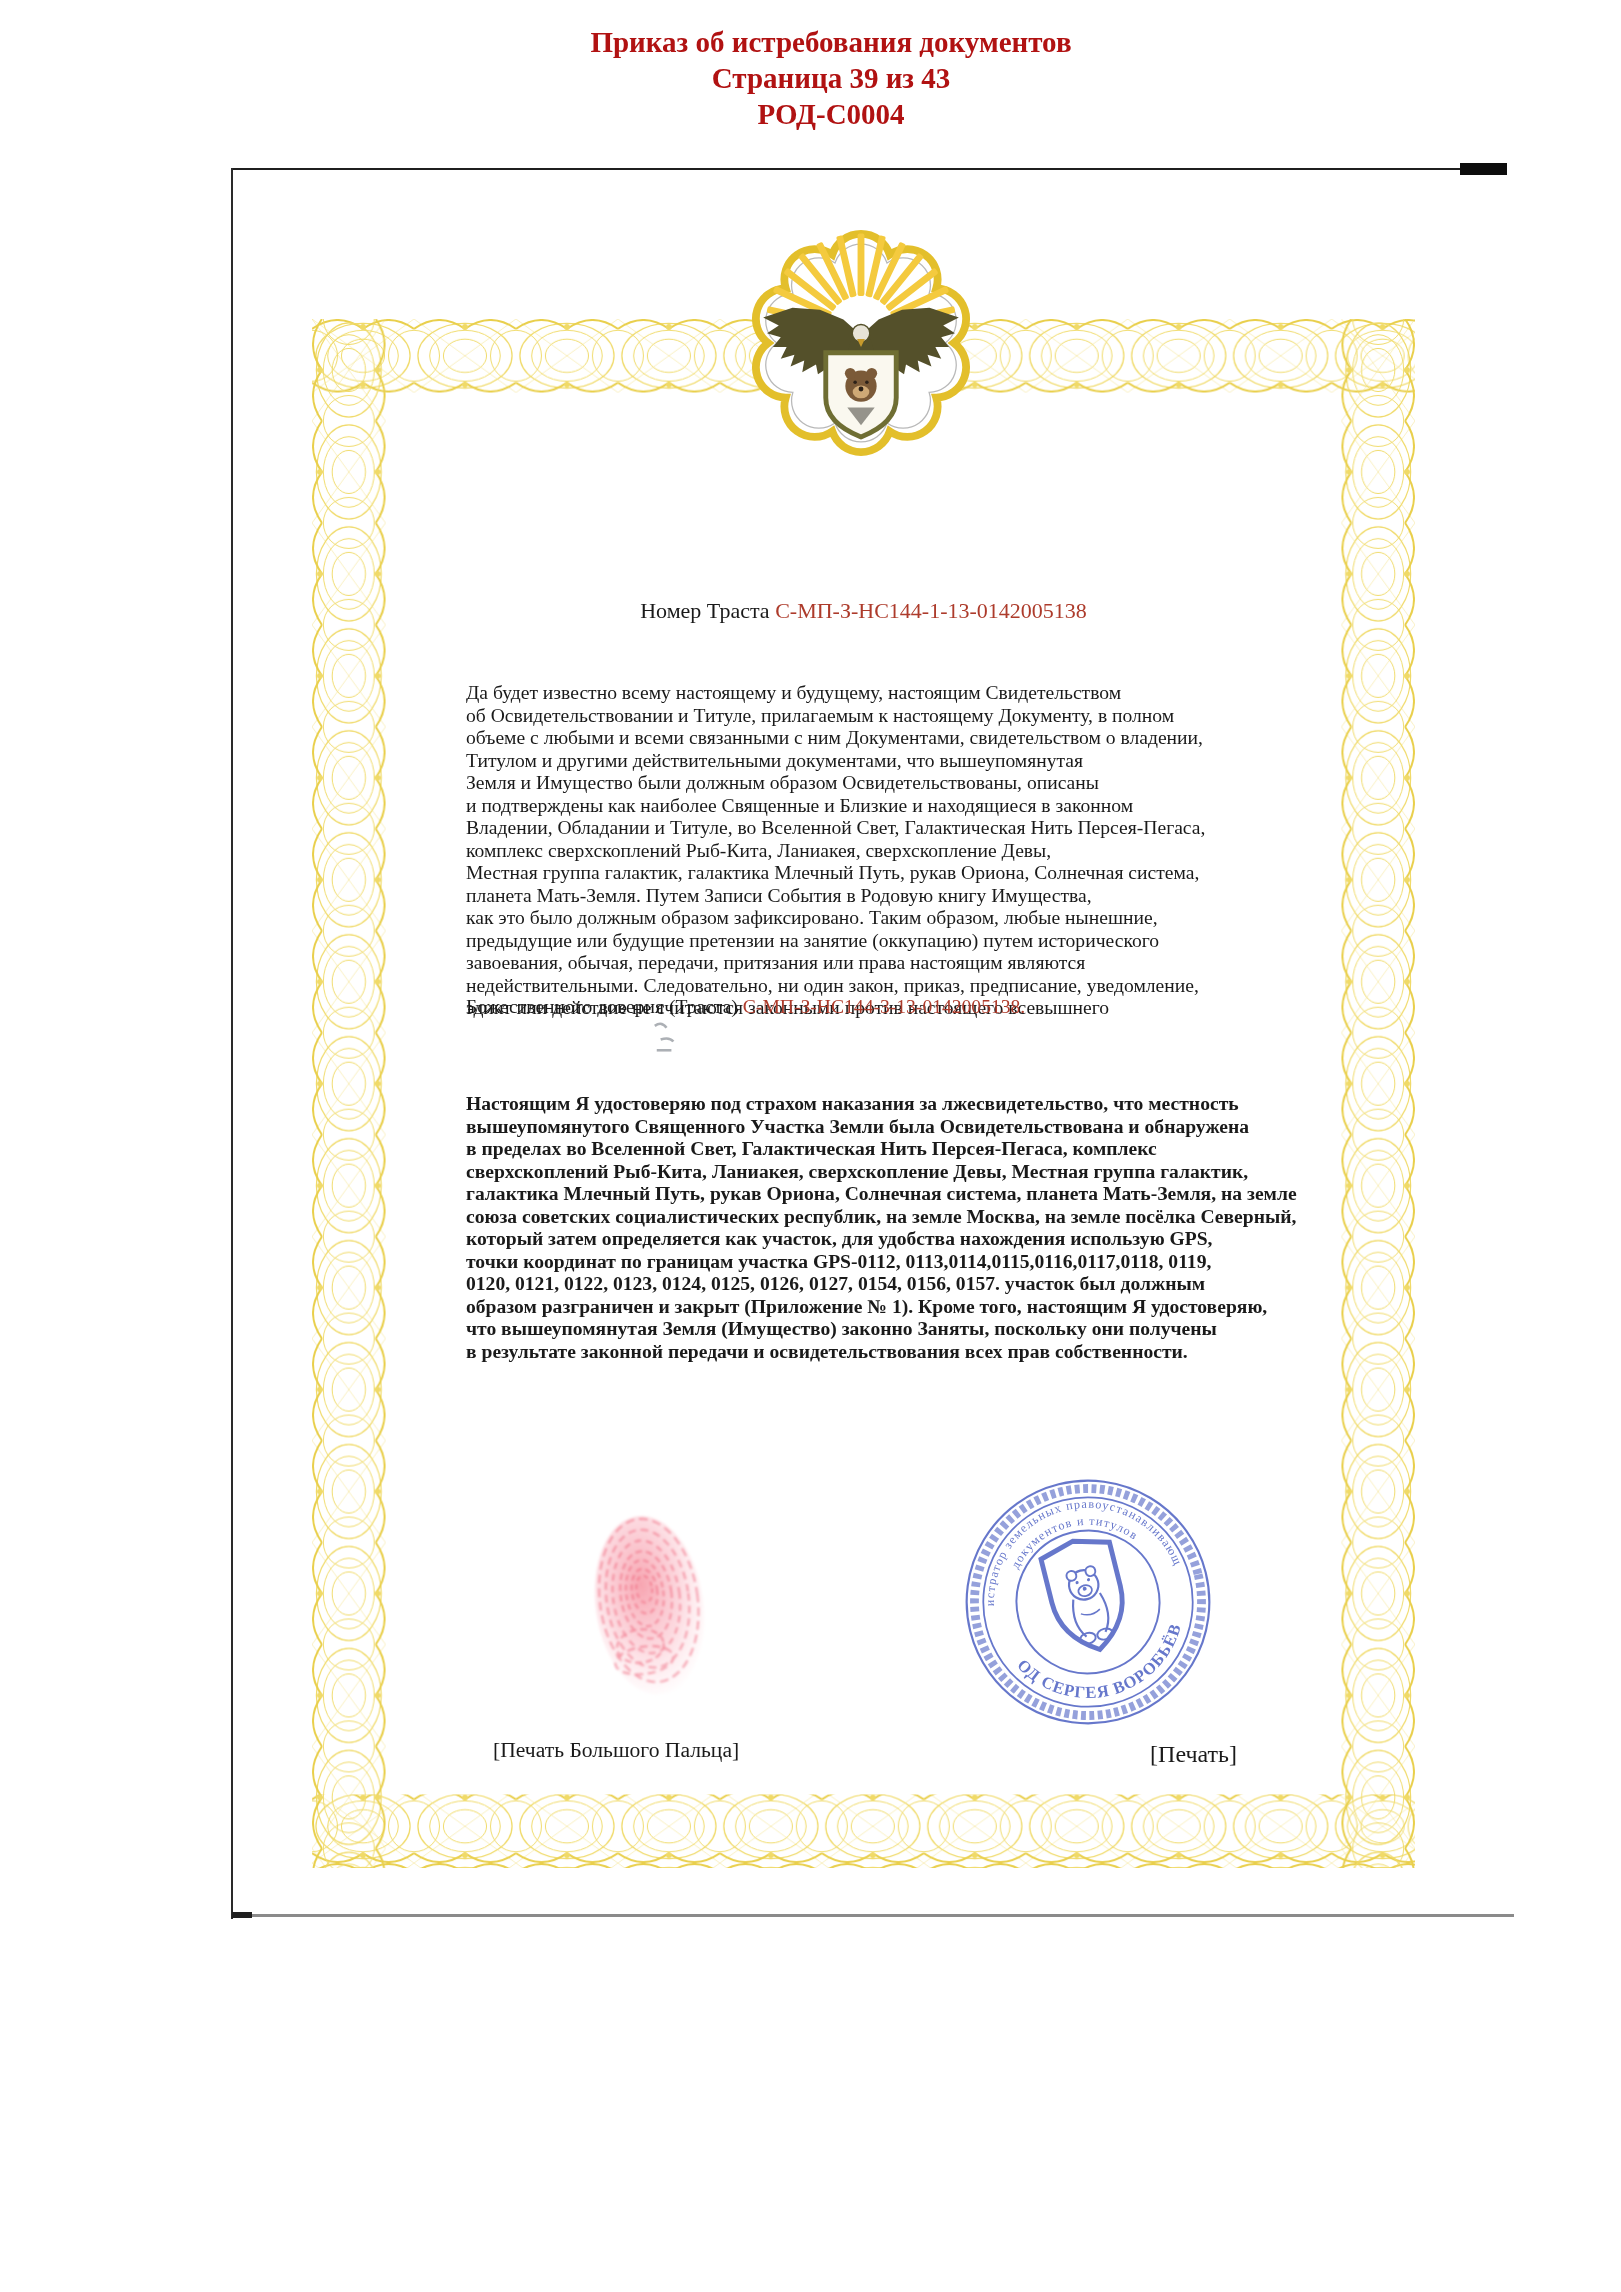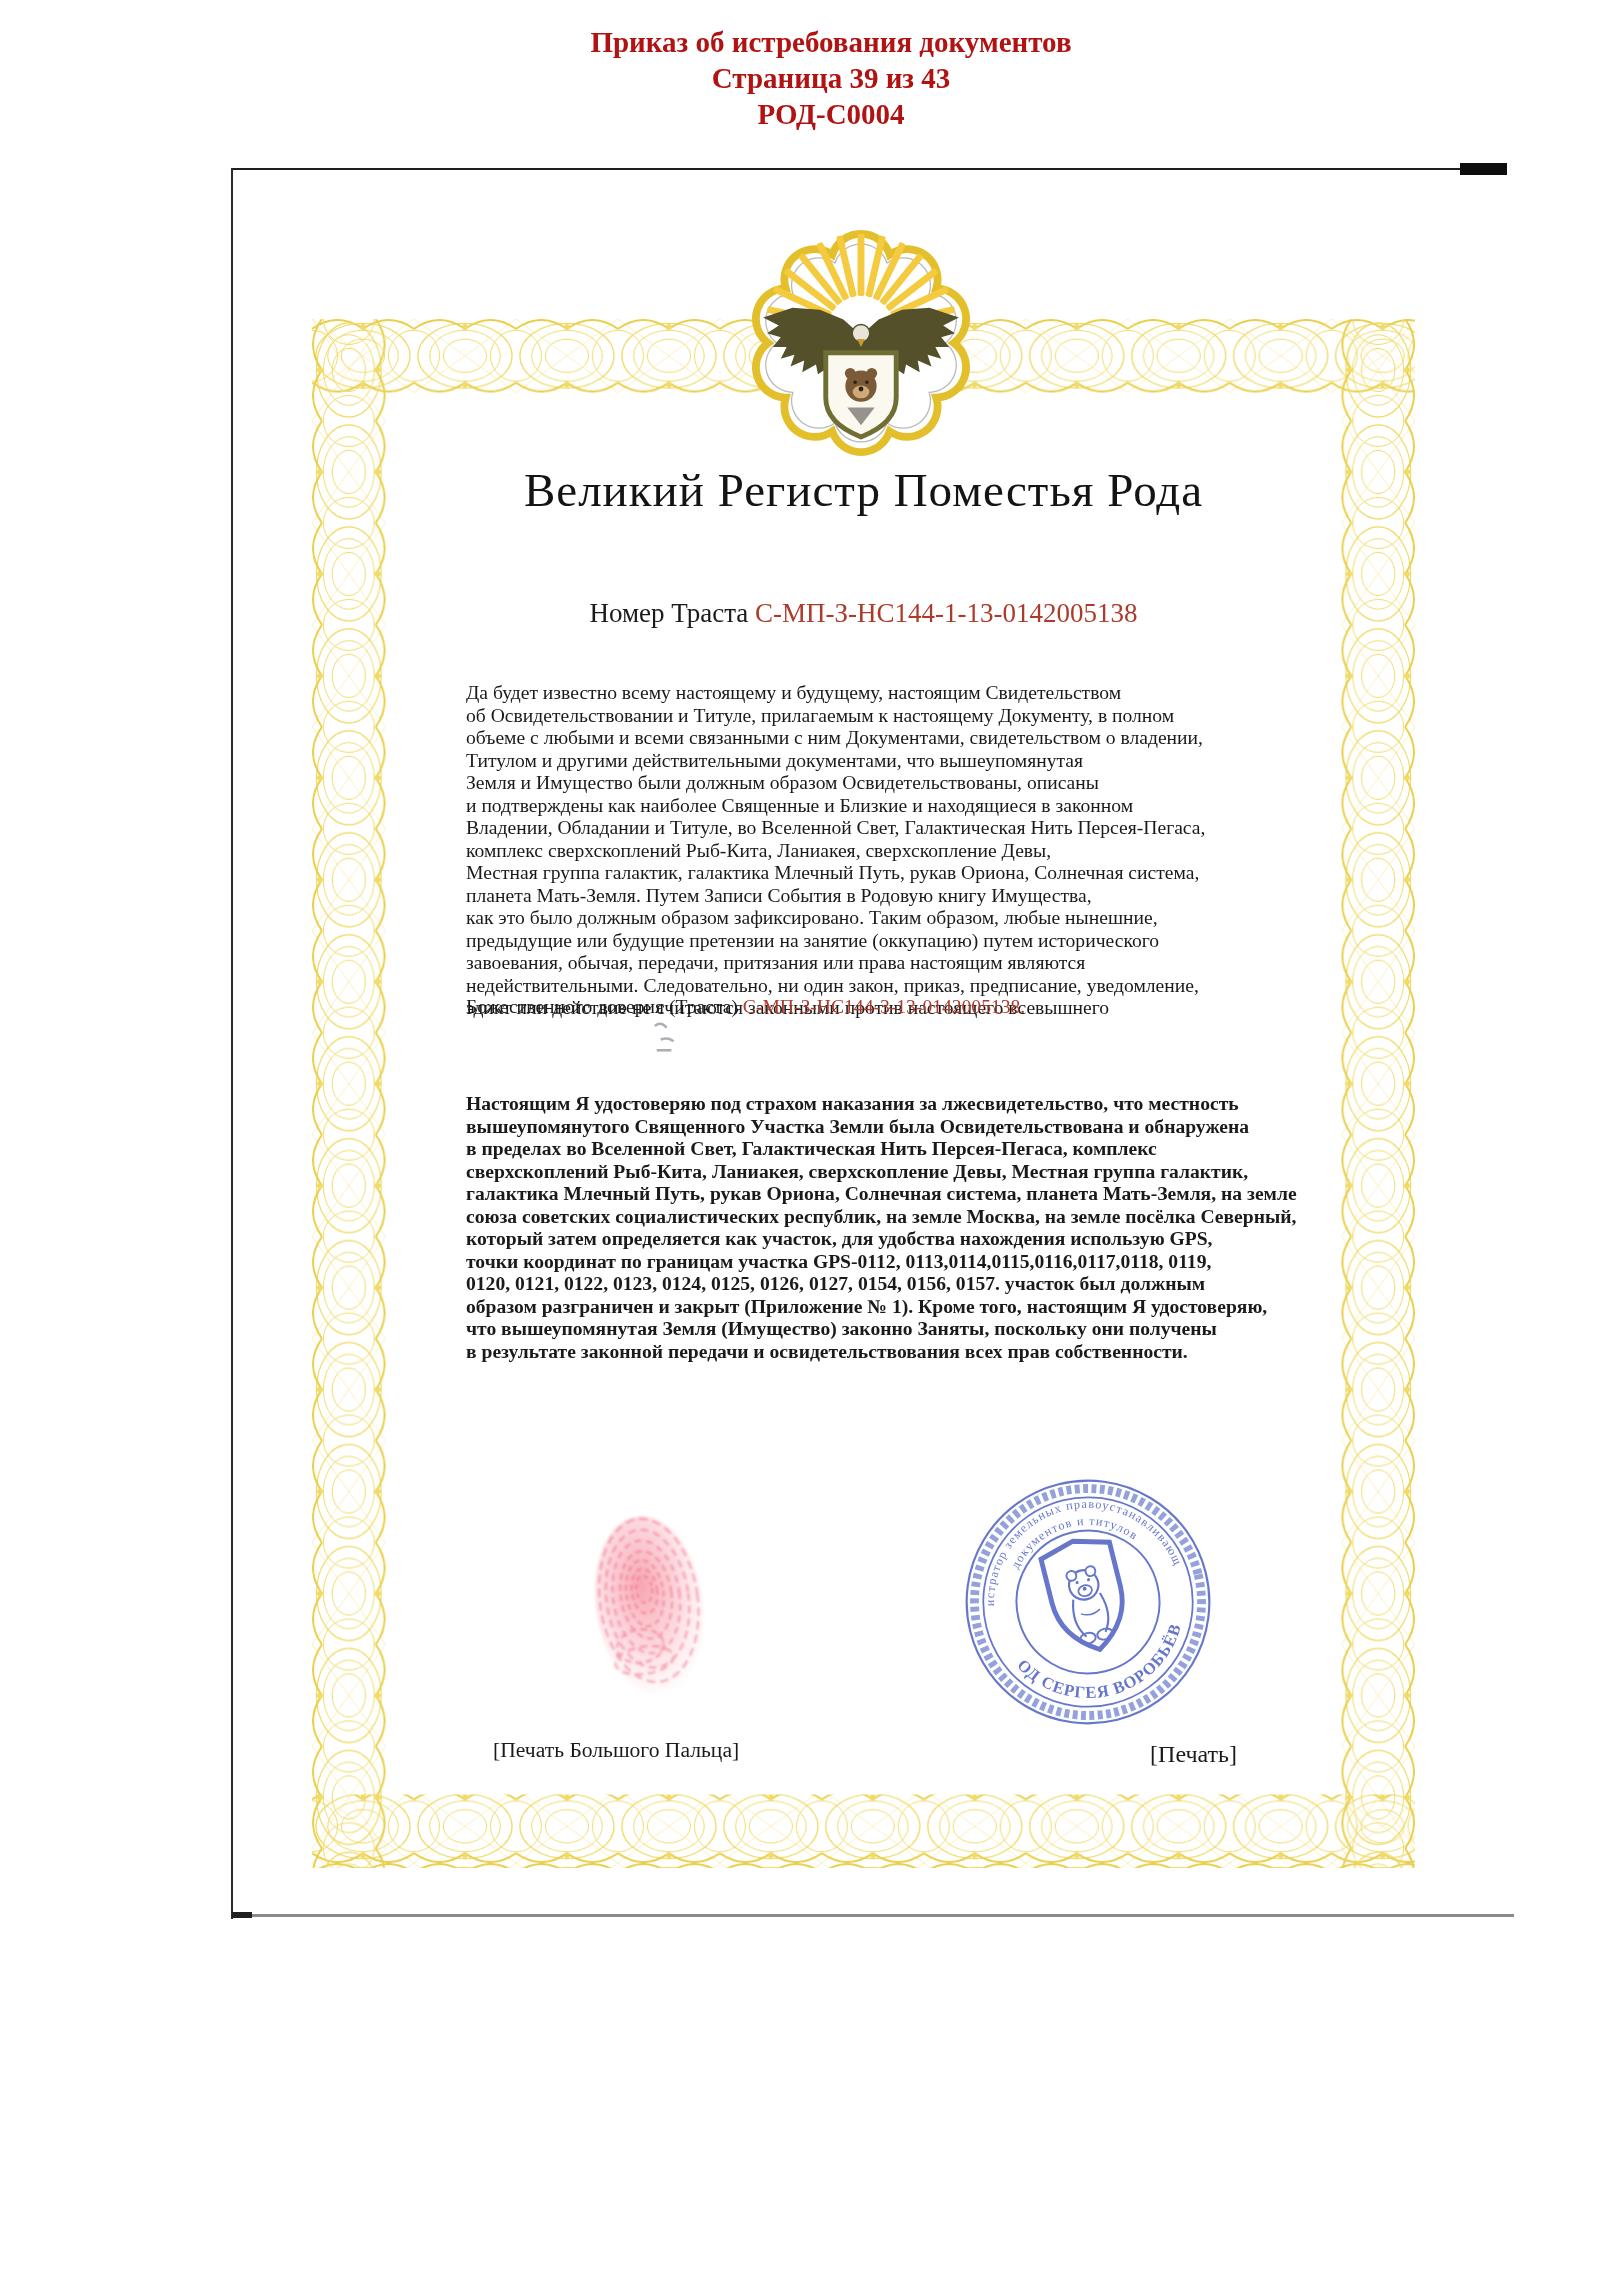--- a/index.html
+++ b/index.html
@@ -16,21 +16,21 @@
   .frame-bottom{left:232px;top:1914px;width:1282px;height:2.9px;background:#8a8a8a;}
   .frame-tick{left:232px;top:1912px;width:19.6px;height:5.9px;background:#1f1f1f;}
   
   .cert{left:312px;top:319px;width:1103px;height:1549px;overflow:visible;}
   .border-svg{left:0;top:0;z-index:1;}
   .emblem-svg{left:412px;top:-113px;z-index:3;}
   .cert-title{left:0;top:144px;width:1103px;text-align:center;font-size:47px;
               color:#141414;letter-spacing:1px;z-index:4;}
   .cert-subtitle{left:0;top:222px;width:1103px;text-align:center;font-size:28px;
                  font-weight:bold;color:#cf2d12;z-index:4;}
-  .trust-line{left:0;top:279px;width:1103px;text-align:center;font-size:27px;color:#1a1a1a;z-index:4;}
+  .trust-line{left:0;top:279px;width:1103px;text-align:center;font-size:22px;color:#1a1a1a;z-index:4;}
   .trust-line .red{color:#ad3b2b;}
   .para{font-size:19.6px;color:#1a1a1a;white-space:pre-line;z-index:4;width:863px;margin-top:24px;}
   .p1{left:154px;top:339px;line-height:22.5px;}
   .p1-last{left:154px;top:677px;font-size:19.6px;color:#1a1a1a;z-index:4;}
   .p1-last .red{color:#ad3b2b;}
   .p2{left:154px;top:750px;line-height:22.5px;font-weight:bold;}
   .p3{left:157px;top:1059px;line-height:27px;font-size:20px;}
   .smudge-svg{left:333px;top:701px;z-index:4;}
   .fp-svg{left:274px;top:1193px;z-index:4;}
   .seal-svg{left:639px;top:1146px;z-index:4;opacity:.84;}
@@ -125,21 +125,20 @@
       <circle cx="129" cy="171" r="5.5" fill="#7b5a38"></circle>
       <circle cx="151" cy="171" r="5.5" fill="#7b5a38"></circle>
       <ellipse cx="140" cy="190" rx="8.5" ry="6.5" fill="#cfa976"></ellipse>
       <circle cx="140" cy="187" r="2.5" fill="#2c2118"></circle>
       <circle cx="134" cy="180" r="1.8" fill="#2c2118"></circle>
       <circle cx="146" cy="180" r="1.8" fill="#2c2118"></circle>
       <polygon points="126,206 154,206 140,224" fill="#95938b"></polygon>
     </g>
   </svg>
 
-  <div class="abs cert-title">Великий Регистр Поместья Рода</div>
 
   <div class="abs trust-line">
     <span>Номер Траста </span><span class="red">С-МП-З-НС144-1-13-0142005138</span>
   </div>
 
   <div class="abs para p1">Да будет известно всему настоящему и будущему, настоящим Свидетельством
 об Освидетельствовании и Титуле, прилагаемым к настоящему Документу, в полном
 объеме с любыми и всеми связанными с ним Документами, свидетельством о владении,
 Титулом и другими действительными документами, что вышеупомянутая
 Земля и Имущество были должным образом Освидетельствованы, описаны

